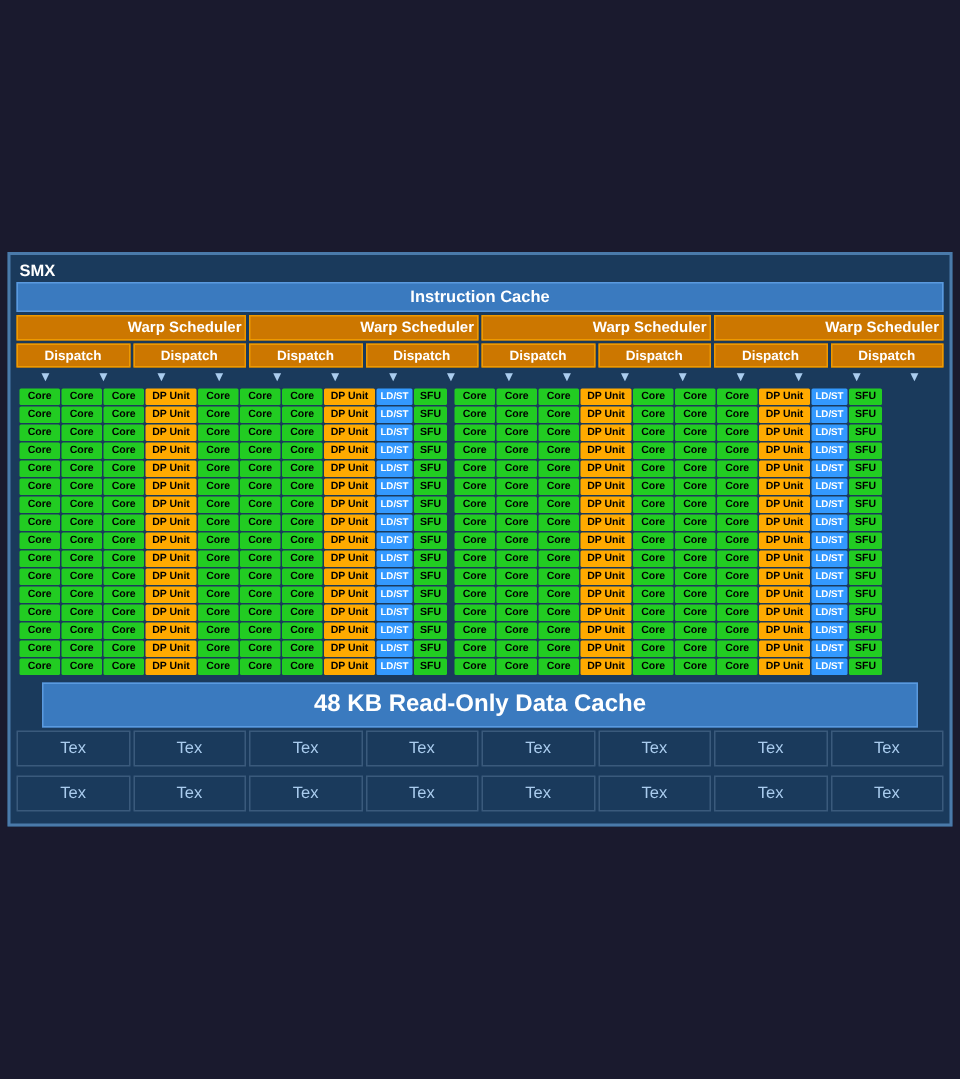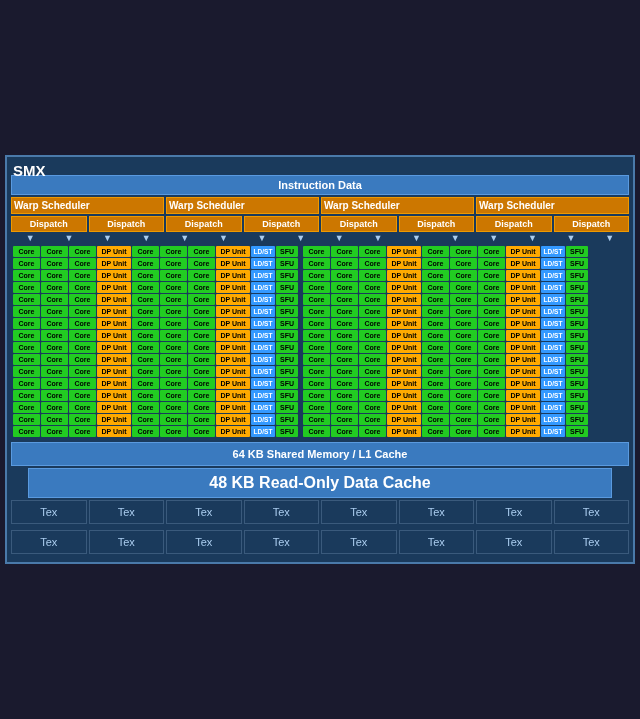--- a/index.html
+++ b/index.html
@@ -13,21 +13,21 @@
     }
     .smx-container {
       width: 630px;
       background: #1a3a5c;
       border: 2px solid #4a7aaa;
       padding: 4px;
       position: relative;
     }
     .smx-label {
       color: #fff;
-      font-size: 15px;
+      font-size: 11px;
       font-weight: bold;
       position: absolute;
       top: 5px;
       left: 6px;
     }
     .section {
       margin-bottom: 2px;
     }
     .instruction-cache {
       background: #3a7abf;
@@ -40,21 +40,21 @@
     }
     .warp-row {
       display: flex;
       gap: 2px;
       margin-top: 2px;
     }
     .warp-scheduler {
       flex: 1;
       background: #cc7700;
       color: #fff;
-      text-align: left;
+      text-align: right;
       font-size: 10px;
       font-weight: bold;
       padding: 2px;
       border: 1px solid #ee9900;
     }
     .dispatch-row {
       display: flex;
       gap: 2px;
       margin-top: 2px;
     }
@@ -159,21 +159,21 @@
   </style>
 </head>
 <body>
 
 <div class="smx-container">
   <div class="smx-label">SMX</div>
 
   <div style="height:14px;"></div>
 
   <div class="section">
-    <div class="instruction-cache">Instruction Data</div>
+    <div class="instruction-cache">Instruction Cache</div>
   </div>
 
   <div class="warp-row">
     <div class="warp-scheduler">Warp Scheduler</div>
     <div class="warp-scheduler">Warp Scheduler</div>
     <div class="warp-scheduler">Warp Scheduler</div>
     <div class="warp-scheduler">Warp Scheduler</div>
   </div>
 
   <div class="dispatch-row">
@@ -572,21 +572,20 @@
         <div class="cell cell-dp">DP Unit</div>
         <div class="cell cell-core">Core</div>
         <div class="cell cell-core">Core</div>
         <div class="cell cell-core">Core</div>
         <div class="cell cell-dp">DP Unit</div>
         <div class="cell cell-ldst">LD/ST</div>
         <div class="cell cell-sfu">SFU</div>
       </div>
     </div>
 
-  <div class="shared-mem">64 KB Shared Memory / L1 Cache</div>
   <div class="readonly-cache">48 KB Read-Only Data Cache</div>
 
   <div class="tex-grid" id="tex-grid">
 
   <div style="display: flex; gap: 2px; width: 100%; margin-bottom: 2px;">
         <div class="tex-cell" style="flex: 1 1 0%;">Tex</div>
         <div class="tex-cell" style="flex: 1 1 0%;">Tex</div>
         <div class="tex-cell" style="flex: 1 1 0%;">Tex</div>
         <div class="tex-cell" style="flex: 1 1 0%;">Tex</div>
         <div class="tex-cell" style="flex: 1 1 0%;">Tex</div>

